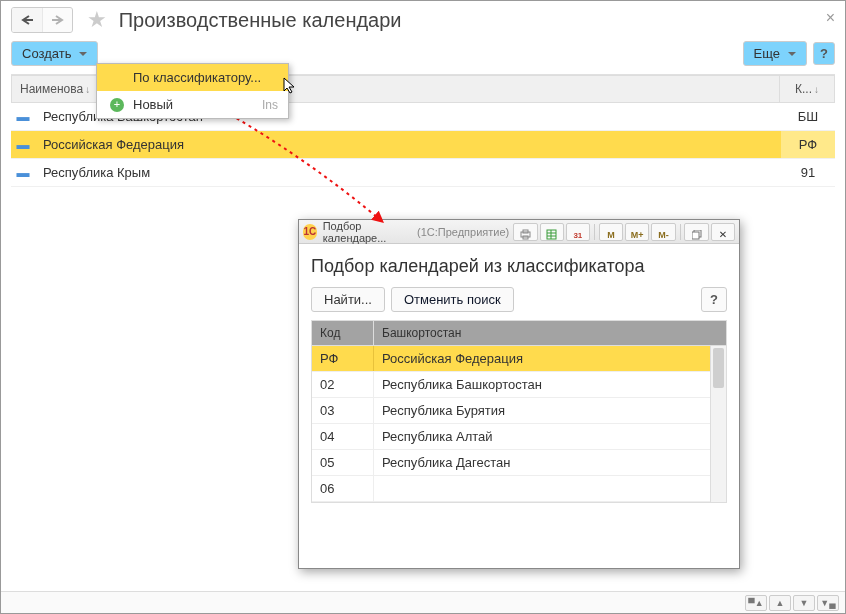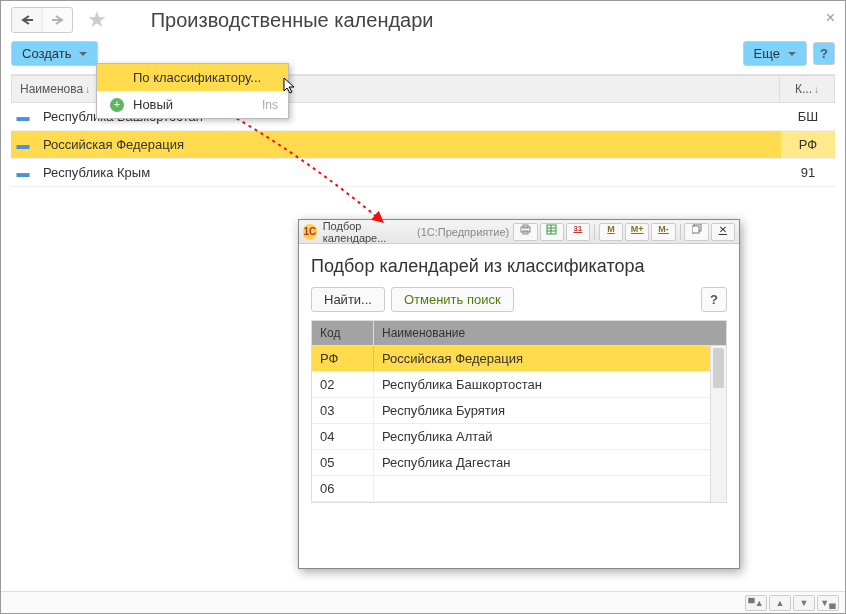--- a/index.html
+++ b/index.html
@@ -3,21 +3,21 @@
 <meta charset="utf-8">
 <style>
   * { box-sizing: border-box; }
   body { margin:0; font-family:Arial,sans-serif; font-size:13px; color:#333; background:#fff; }
   .window { position:relative; width:846px; height:614px; border:1px solid #999; background:#fff; }
   .titlebar { display:flex; align-items:center; padding:6px 10px 4px 10px; }
   .nav-btns { display:flex; border:1px solid #ccc; border-radius:3px; overflow:hidden; }
   .nav-btn { width:30px; height:24px; display:flex; align-items:center; justify-content:center; background:#f6f6f6; cursor:pointer; }
   .nav-btn + .nav-btn { border-left:1px solid #ccc; }
   .star { margin:0 12px 0 14px; color:#ccc; font-size:22px; }
-  .title { font-size:20px; color:#444;margin-left:32px; }
+  .title { font-size:20px; color:#444; }
   .close-x { position:absolute; right:10px; top:8px; color:#999; font-size:16px; cursor:pointer; }
   .toolbar { display:flex; align-items:center; padding:4px 10px 8px 10px; }
   .btn { border:1px solid #ccc; border-radius:3px; background:#7dd3fc; padding:4px 10px; cursor:pointer; display:inline-flex; align-items:center; gap:4px; }
   .btn.small { padding:3px 6px; }
   .spacer { flex:1; }
   .dropdown-arrow::after { content:""; display:inline-block; border:4px solid transparent; border-top-color:#666; margin-left:4px; position:relative; top:2px; }
   .help { font-weight:bold; color:#555; }
 
   .grid { border-top:1px solid #e0e0e0; margin:0 10px; }
   .grid-head { display:flex; background:#f0f0f0; border:1px solid #ddd; font-size:12px; color:#555;align-items:flex-end; }
@@ -40,31 +40,31 @@
   .ctx-cursor { position:absolute; left:282px; top:76px; z-index:6; pointer-events:none; }
 
   .arrow-path { position:absolute; left:188px; top:90px; z-index:4; pointer-events:none; }
 
   .dialog { position:absolute; left:297px; top:218px; width:442px; height:350px; border:1px solid #888; background:#fff; box-shadow:2px 3px 10px rgba(0,0,0,.35); z-index:3; }
   .dlg-titlebar { height:24px; background:linear-gradient(#f4f4f4,#e6e6e6); border-bottom:1px solid #ccc; display:flex; align-items:center; font-size:11px; padding:0 4px; gap:2px; }
   .dlg-1c { width:16px; height:16px; border-radius:8px; background:#ffd24d; color:#b33; font-size:10px; font-weight:bold; display:flex; align-items:center; justify-content:center; margin-right:4px; }
   .dlg-title-text { color:#444; }
   .dlg-title-sub { color:#888; margin-left:2px; }
   .dlg-tb-spacer { flex:1; }
-  .dlg-tb-btn { width:28px; height:18px; border:1px solid #ccc; border-radius:2px; background:#f9f9f9; display:flex; align-items:flex-start; justify-content:center; font-size:10px; cursor:pointer;text-decoration:underline; }
+  .dlg-tb-btn { width:28px; height:18px; border:1px solid #ccc; border-radius:2px; background:#f9f9f9; display:flex; align-items:flex-end; justify-content:center; font-size:10px; cursor:pointer; }
   .dlg-tb-btn.txt { font-weight:bold; color:#8a6d1e; font-size:9px; }
   .dlg-tb-btn.cal31 { color:#c0392b; font-size:8px; font-weight:bold; }
   .dlg-tb-sep { width:1px; height:16px; background:#ccc; margin:0 2px; }
 
   .dlg-body { padding:10px 12px 8px 12px; }
   .dlg-h1 { font-size:18px; color:#333; margin:2px 0 10px 0; }
   .dlg-btnrow { display:flex; gap:6px; align-items:center; margin-bottom:8px; }
   .dlg-btn { border:1px solid #ccc; border-radius:3px; padding:4px 12px; background:#fafafa; cursor:pointer; font-size:13px; }
   .dlg-btn.primary { background:#FFDB4D; border-color:#e0b400; font-weight:bold; }
-  .dlg-btn.disabled { color:#4d7c0f; }
+  .dlg-btn.disabled { color:#0f172a; }
   .dlg-help { margin-left:auto; }
 
   .dlg-grid { border:1px solid #ddd; }
   .dlg-grid-head { display:flex; background:#a3a3a3; font-size:12px; border-bottom:1px solid #ddd; }
   .dlg-col-code { width:62px; padding:5px 8px; border-right:1px solid #ddd; }
   .dlg-col-name { flex:1; padding:5px 8px; }
   .dlg-rows { max-height:210px; overflow:hidden; position:relative; }
   .dlg-row { display:flex; border-bottom:1px solid #eee; font-size:13px; }
   .dlg-row.sel { background:#FFDB4D; }
   .dlg-row .dlg-col-code { border-right:1px solid #eee; }
@@ -215,21 +215,21 @@
     <div class="dlg-body">
       <div class="dlg-h1">Подбор календарей из классификатора</div>
       <div class="dlg-btnrow">
         <div class="dlg-btn"><span>Найти...</span></div>
         <div class="dlg-btn disabled"><span>Отменить поиск</span></div>
         <div class="dlg-btn dlg-help" style="padding:4px 8px;font-weight:bold;color:#555"><span>?</span></div>
       </div>
       <div class="dlg-grid">
         <div class="dlg-grid-head">
           <div class="dlg-col-code"><span>Код</span></div>
-          <div class="dlg-col-name"><span>Наименование</span></div>
+          <div class="dlg-col-name"><span>Башкортостан</span></div>
         </div>
         <div class="dlg-rows" id="dlg-rows">
           <div class="dlg-row sel">
               <div class="dlg-col-code">РФ</div>
               <div class="dlg-col-name">Российская Федерация</div>
             </div>
             <div class="dlg-row">
               <div class="dlg-col-code">02</div>
               <div class="dlg-col-name">Республика Башкортостан</div>
             </div>

